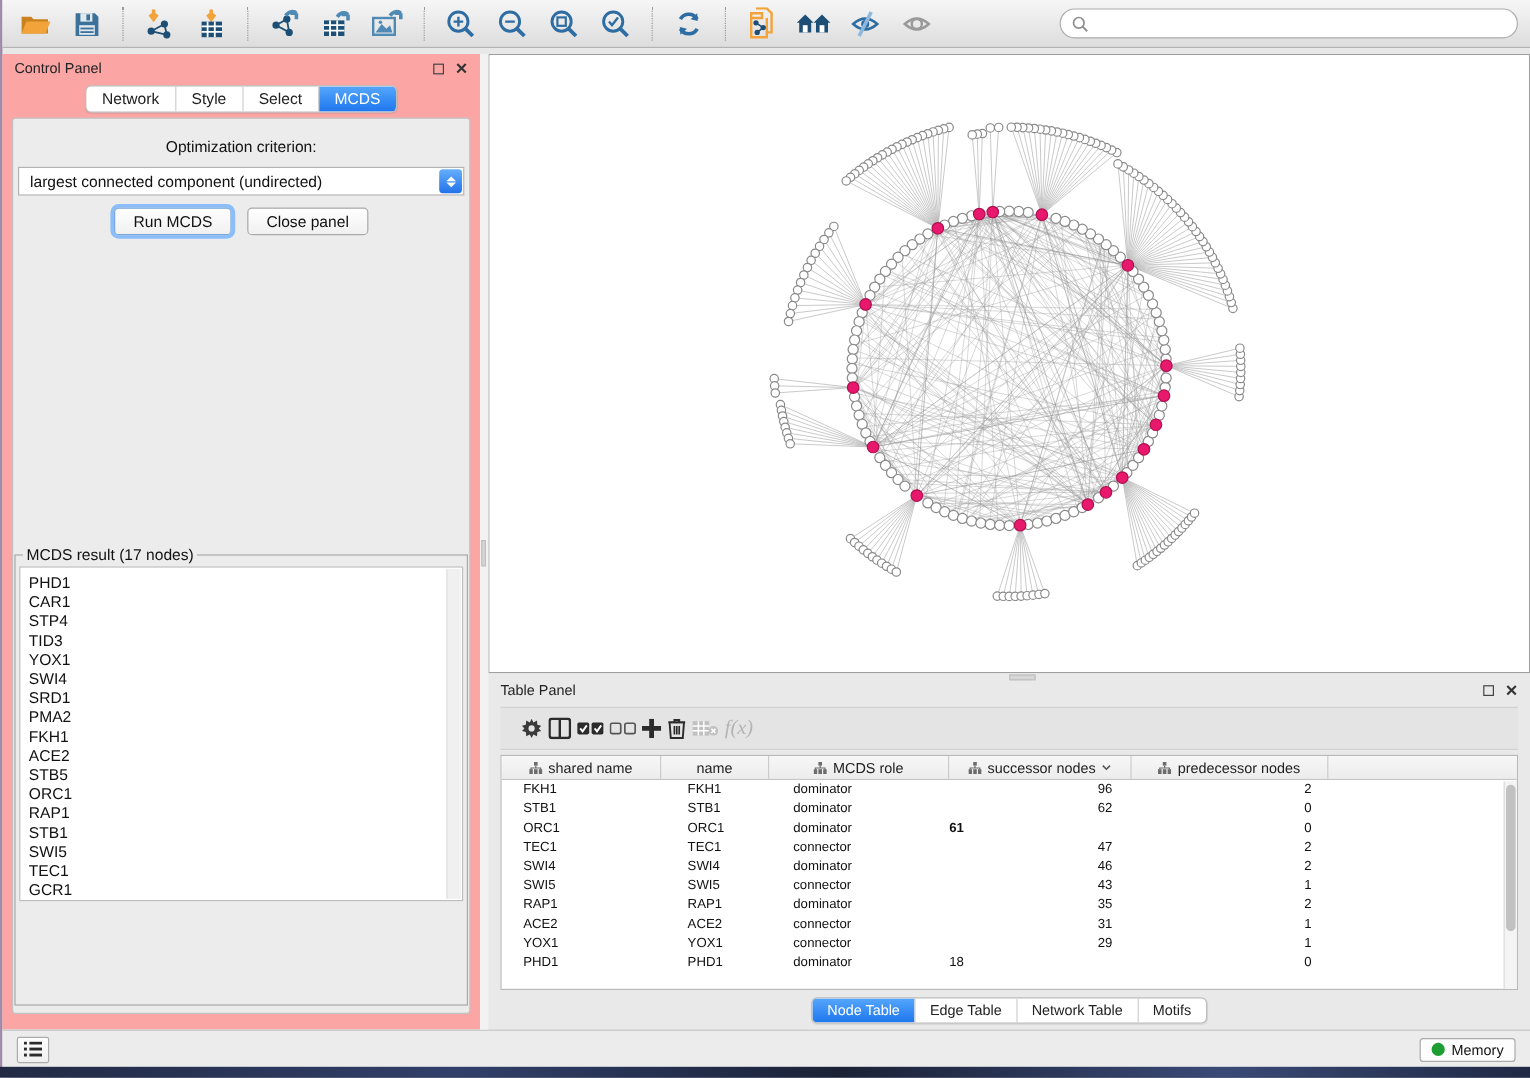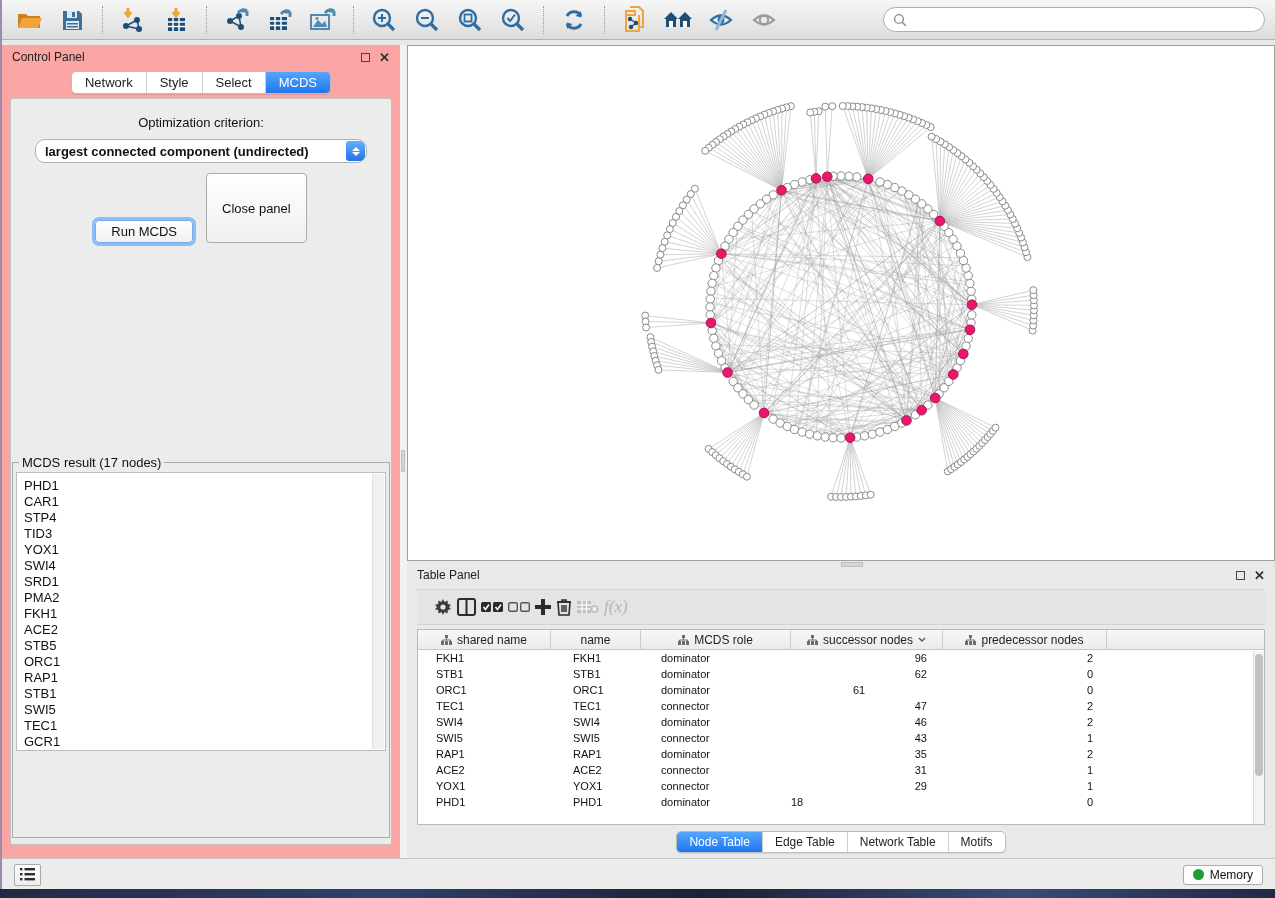--- a/index.html
+++ b/index.html
@@ -30,32 +30,32 @@
   .close-x { font-size:13px; font-weight:bold; color:#333; line-height:9px; }
   .seg { display:inline-flex; background:#fff; border:1px solid #bcbcbc; border-radius:5px; overflow:hidden;
     box-shadow:0 1px 1px rgba(0,0,0,.08); }
   .seg .tab { padding:3px 13px; font-size:13px; color:#222; border-left:1px solid #cfcfcf; cursor:default; }
   .seg .tab:first-child { border-left:none; }
   .seg .tab.sel { background:linear-gradient(#55a6fc,#1e77ee); color:#fff; }
   .cp-tabs-row { text-align:center; padding:2px 0 4px; }
   .cp-content { flex:1; margin:0 8px 13px; border:1px solid #c2c2c2; border-radius:3px; background:#ececec;
     display:flex; flex-direction:column; align-items:center; padding-top:16px; min-height:0; }
   .opt-label { font-size:13px; color:#111; }
-  .dropdown { margin-top:9px; width:332px; height:24px; background:#fff; border:1px solid #b2b2b2; border-radius:10px;
-    display:flex; align-items:center; overflow:hidden;font-weight:bold; }
+  .dropdown { margin-top:9px; width:372px; height:24px; background:#fff; border:1px solid #b2b2b2; border-radius:0;
+    display:flex; align-items:center; overflow:hidden; }
   .dropdown .dval { flex:1; font-size:13px; padding-left:9px; color:#111; white-space:nowrap; }
   .dd-stepper { width:19px; align-self:stretch; background:linear-gradient(#66aefd,#2173ea); border-radius:3px; margin:1px;
     display:flex; flex-direction:column; align-items:center; justify-content:center; gap:1px; }
   .dd-stepper .up, .dd-stepper .dn { width:0; height:0; border-left:4px solid transparent; border-right:4px solid transparent; }
   .dd-stepper .up { border-bottom:4px solid #fff; }
   .dd-stepper .dn { border-top:4px solid #fff; }
   .btn-row { margin-top:10px; display:flex; gap:13px; }
   .pbtn { background:linear-gradient(#ffffff,#f0f0f0); border:1px solid #ababab; border-radius:4px;
     font-size:13px; padding:3px 15px; color:#111; }
-  .pbtn.focus { box-shadow:0 0 0 3px rgba(106,174,255,.75); border-color:#7aa9e0;margin-top:47px; }
+  .pbtn.focus { box-shadow:0 0 0 3px rgba(106,174,255,.75); border-color:#7aa9e0; }
   .mcds-fieldset { margin-top:auto; width:378px; height:383px; border:1px solid #a9a9a9; margin-bottom:6px;
     padding:2px 3px 3px; position:relative; background:transparent; }
   .mcds-fieldset legend { font-size:13px; color:#111; padding:0 3px; margin-left:3px; }
   .mcds-list { width:100%; height:100%; background:#fff; border:1px solid #bdbdbd; position:relative;
     font-size:13px; line-height:16px; padding:5px 0 0 7px; overflow:hidden; }
   .mcds-list .scroll-track { position:absolute; top:1px; right:1px; bottom:1px; width:12px; background:#f0f0f0; border-left:1px solid #e0e0e0; }
   .mcds-item { height:16px; color:#111; }
 
   .v-splitter { width:7px; flex:0 0 7px; background:#f2f2f2; position:relative; }
   .v-splitter .grip { position:absolute; top:405px; left:1px; width:4px; height:22px; background:#d6d6d6; border:1px solid #bfbfbf; }
@@ -1163,21 +1163,21 @@
                   <div class="td" style="width: 133px; text-align: left; padding: 0px 0px 0px 18px;">STB1</div>
                   <div class="td" style="width: 90px; text-align: left; padding: 0px 0px 0px 22px;">STB1</div>
                   <div class="td" style="width: 150px; text-align: left; padding: 0px 0px 0px 20px;">dominator</div>
                   <div class="td" style="width: 152px; text-align: right; padding: 0px 16px 0px 0px;">62</div>
                   <div class="td" style="width: 164px; text-align: right; padding: 0px 14px 0px 0px;">0</div>
                 </div>
                 <div class="tbl-row">
                   <div class="td" style="width: 133px; text-align: left; padding: 0px 0px 0px 18px;">ORC1</div>
                   <div class="td" style="width: 90px; text-align: left; padding: 0px 0px 0px 22px;">ORC1</div>
                   <div class="td" style="width: 150px; text-align: left; padding: 0px 0px 0px 20px;">dominator</div>
-                  <div class="td" style="width: 152px; text-align: center; padding: 0px 16px 0px 0px;">61</div>
+                  <div class="td" style="width: 152px; text-align: left; padding: 0px 16px 0px 0px; font-weight: bold;">61</div>
                   <div class="td" style="width: 164px; text-align: right; padding: 0px 14px 0px 0px;">0</div>
                 </div>
                 <div class="tbl-row">
                   <div class="td" style="width: 133px; text-align: left; padding: 0px 0px 0px 18px;">TEC1</div>
                   <div class="td" style="width: 90px; text-align: left; padding: 0px 0px 0px 22px;">TEC1</div>
                   <div class="td" style="width: 150px; text-align: left; padding: 0px 0px 0px 20px;">connector</div>
                   <div class="td" style="width: 152px; text-align: right; padding: 0px 16px 0px 0px;">47</div>
                   <div class="td" style="width: 164px; text-align: right; padding: 0px 14px 0px 0px;">2</div>
                 </div>
                 <div class="tbl-row">

